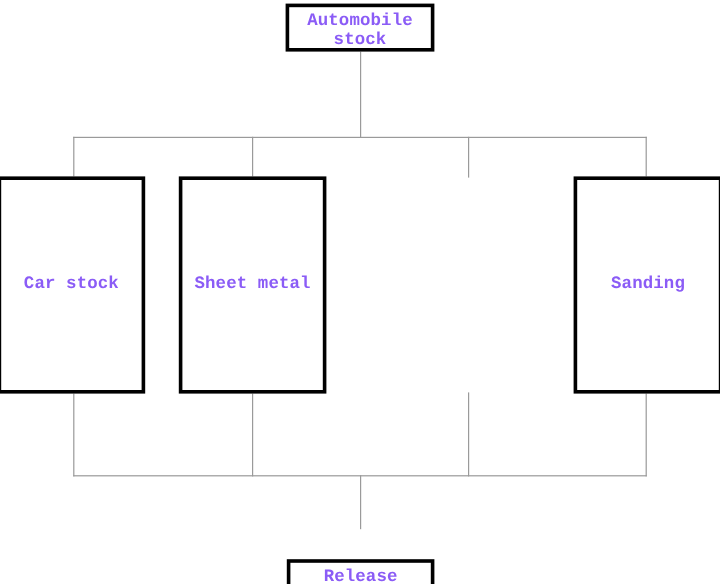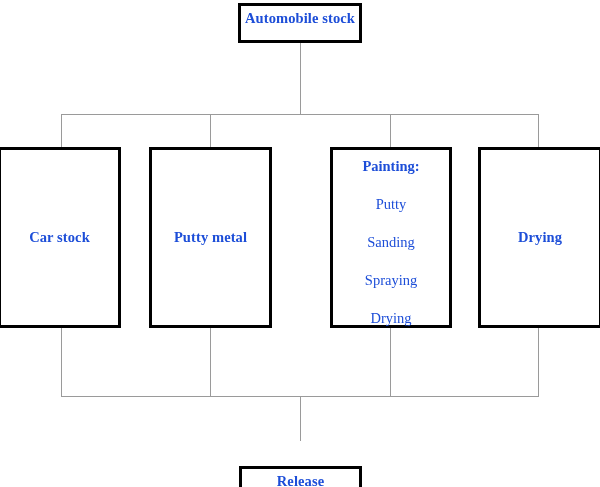--- a/index.html
+++ b/index.html
@@ -6,22 +6,22 @@
     margin: 0;
     padding: 0;
     background: #ffffff;
   }
   #diagram {
     position: relative;
     width: 600px;
     height: 487px;
     background: #ffffff;
     overflow: hidden;
-    font-family: Liberation Serif, serif;
-    color: #1d4ed8;
+    font-family: Liberation Mono, monospace;
+    color: #8b5cf6;
   }
 
   
   .conn {
     position: absolute;
     background: #9a9a9a;
   }
   .conn-h { height: 1px; }
   .conn-v { width: 1px; }
 
@@ -107,34 +107,25 @@
 
   <div class="node terminator" style="left:238px; top:3px; width:124px; height:40px;">
     <div class="node-label">Automobile stock</div>
   </div>
 
   <div class="node process" style="left:-2px; top:147px; width:123px; height:181px;">
     <div class="node-label">Car stock</div>
   </div>
 
   <div class="node process" style="left:149px; top:147px; width:123px; height:181px;">
-    <div class="node-label">Putty metal</div>
+    <div class="node-label">Sheet metal</div>
   </div>
 
-  <div class="node list-box" style="left:330px; top:147px; width:122px; height:181px;">
-    <div class="list-head">Painting:</div>
-    <ul class="list-items">
-      <li>Putty</li>
-      <li>Sanding</li>
-      <li>Spraying</li>
-      <li>Drying</li>
-    </ul>
-  </div>
 
   <div class="node process" style="left:478px; top:147px; width:124px; height:181px;">
-    <div class="node-label">Drying</div>
+    <div class="node-label">Sanding</div>
   </div>
 
   <div class="node terminator" style="left:239px; top:440px; width:123px; height:41px;margin-top:26px;">
     <div class="node-label">Release</div>
   </div>
 
 </div>
 
 </body></html>

